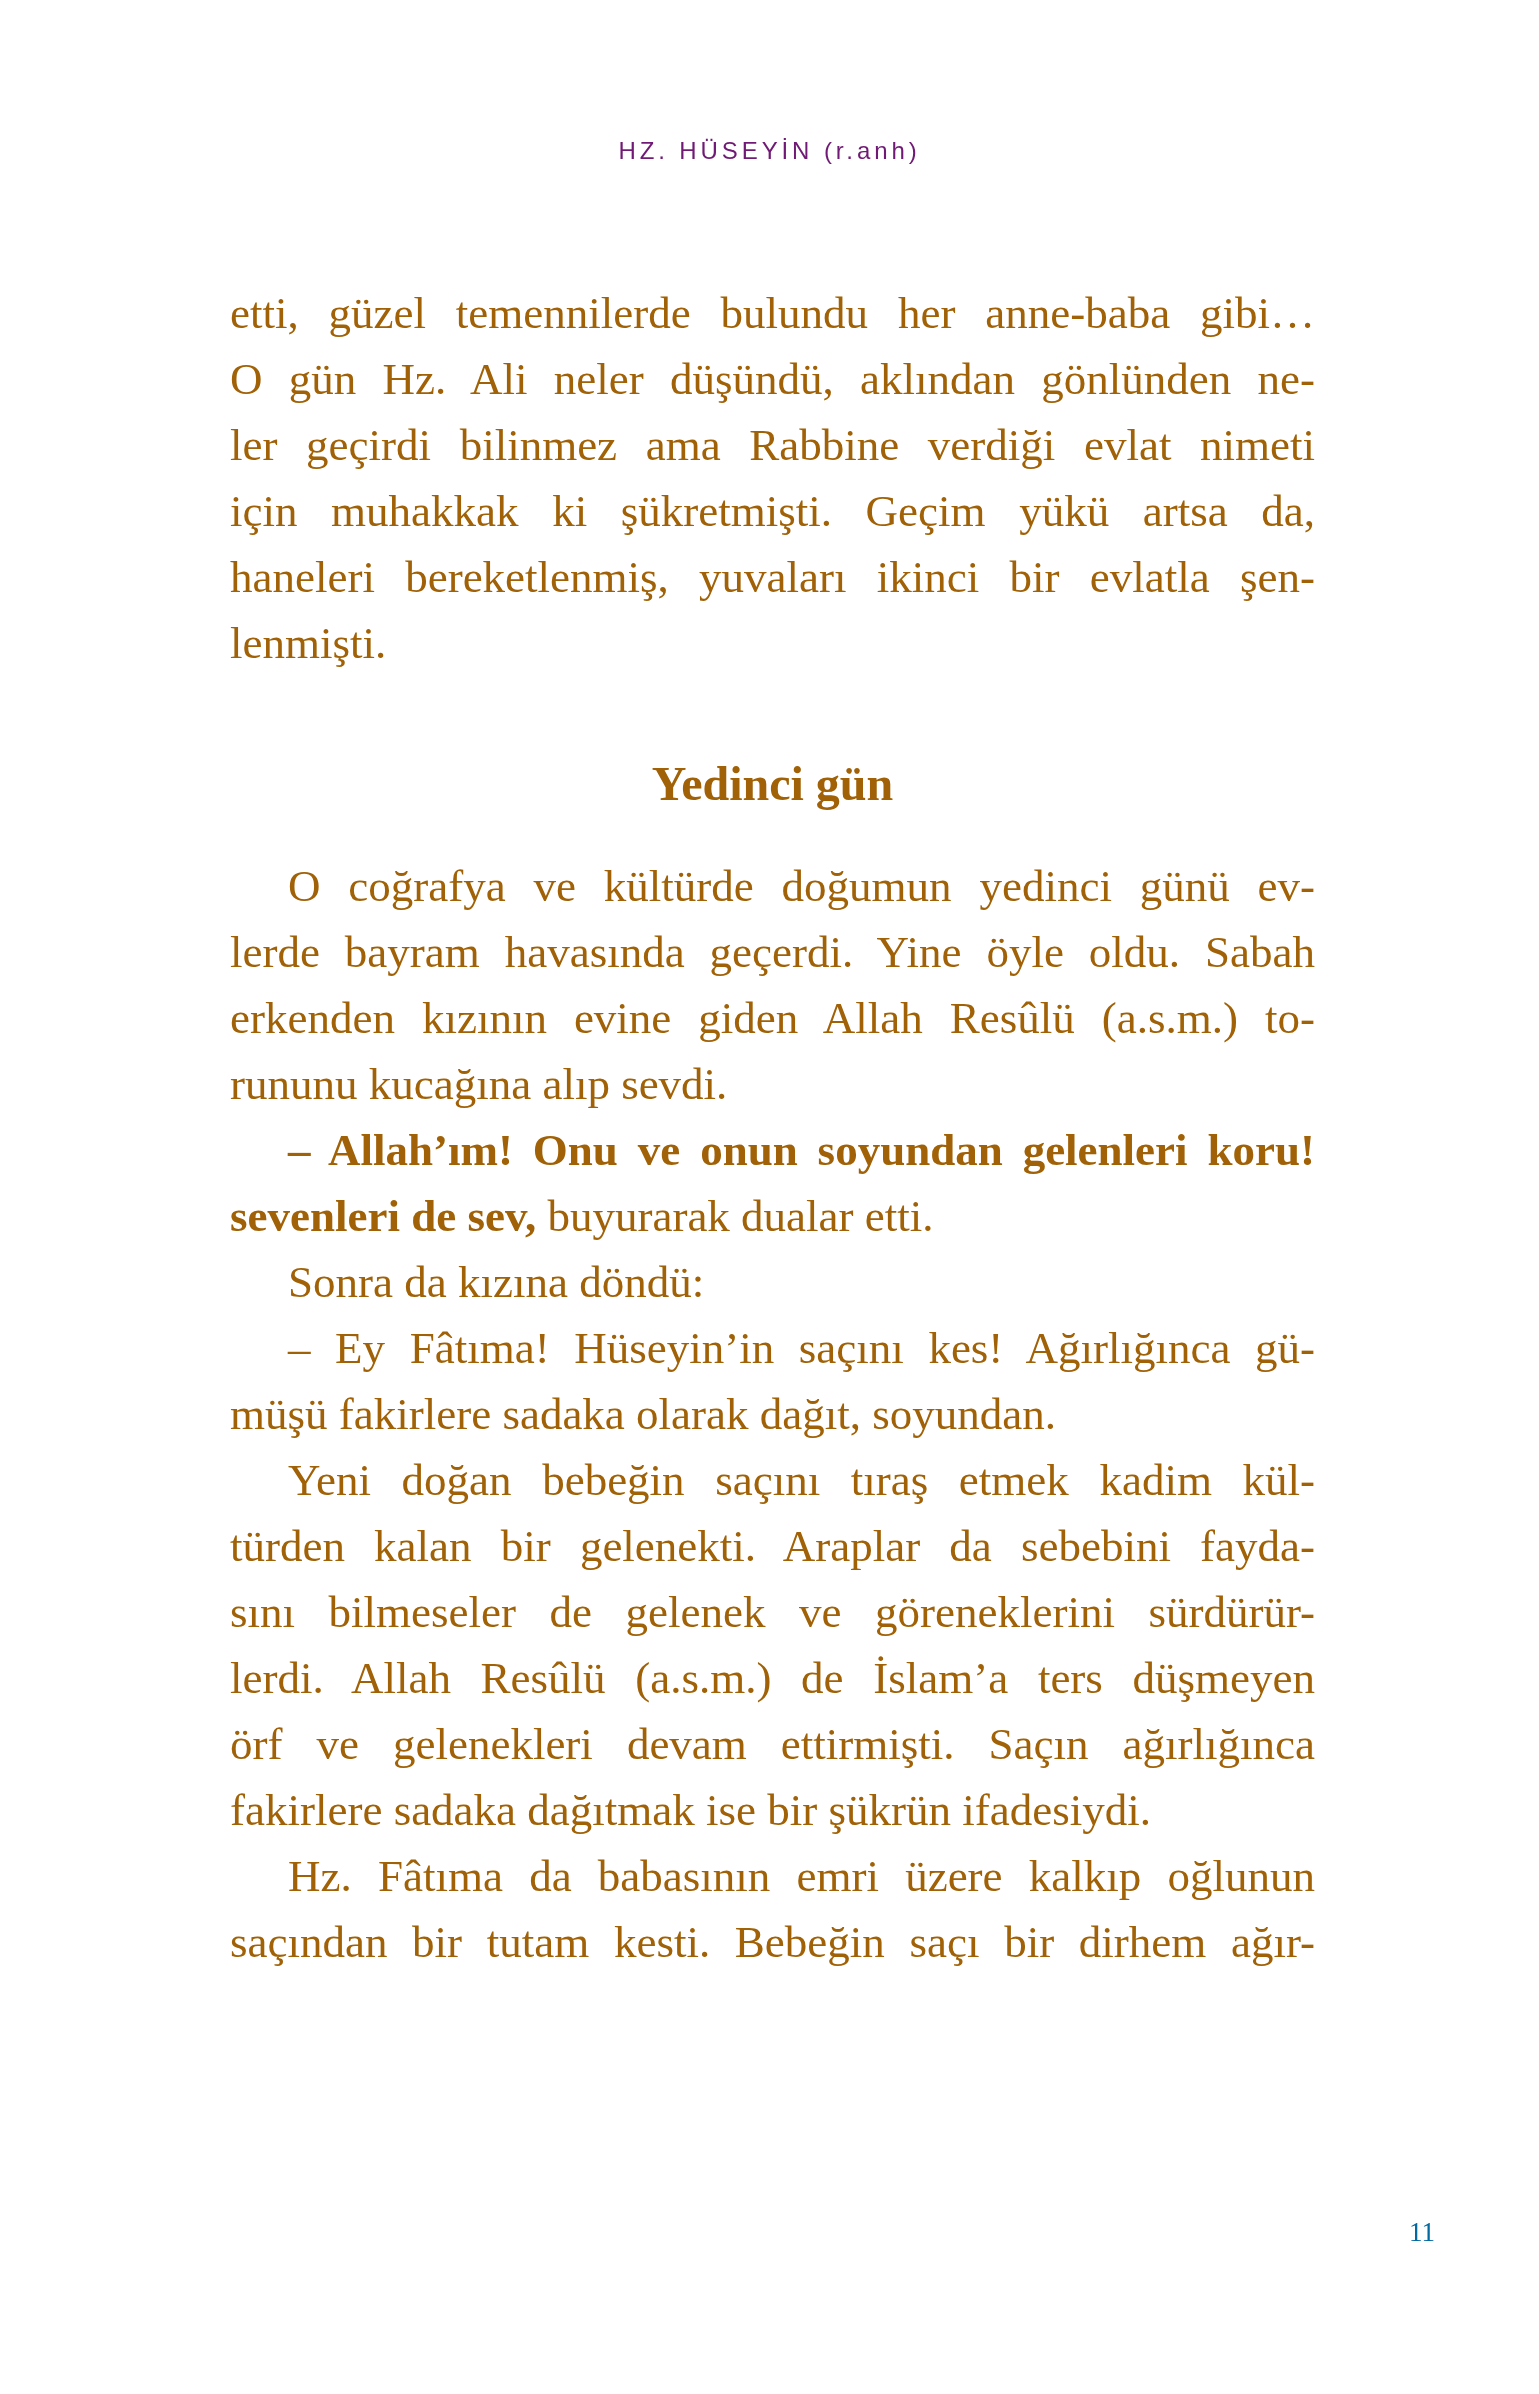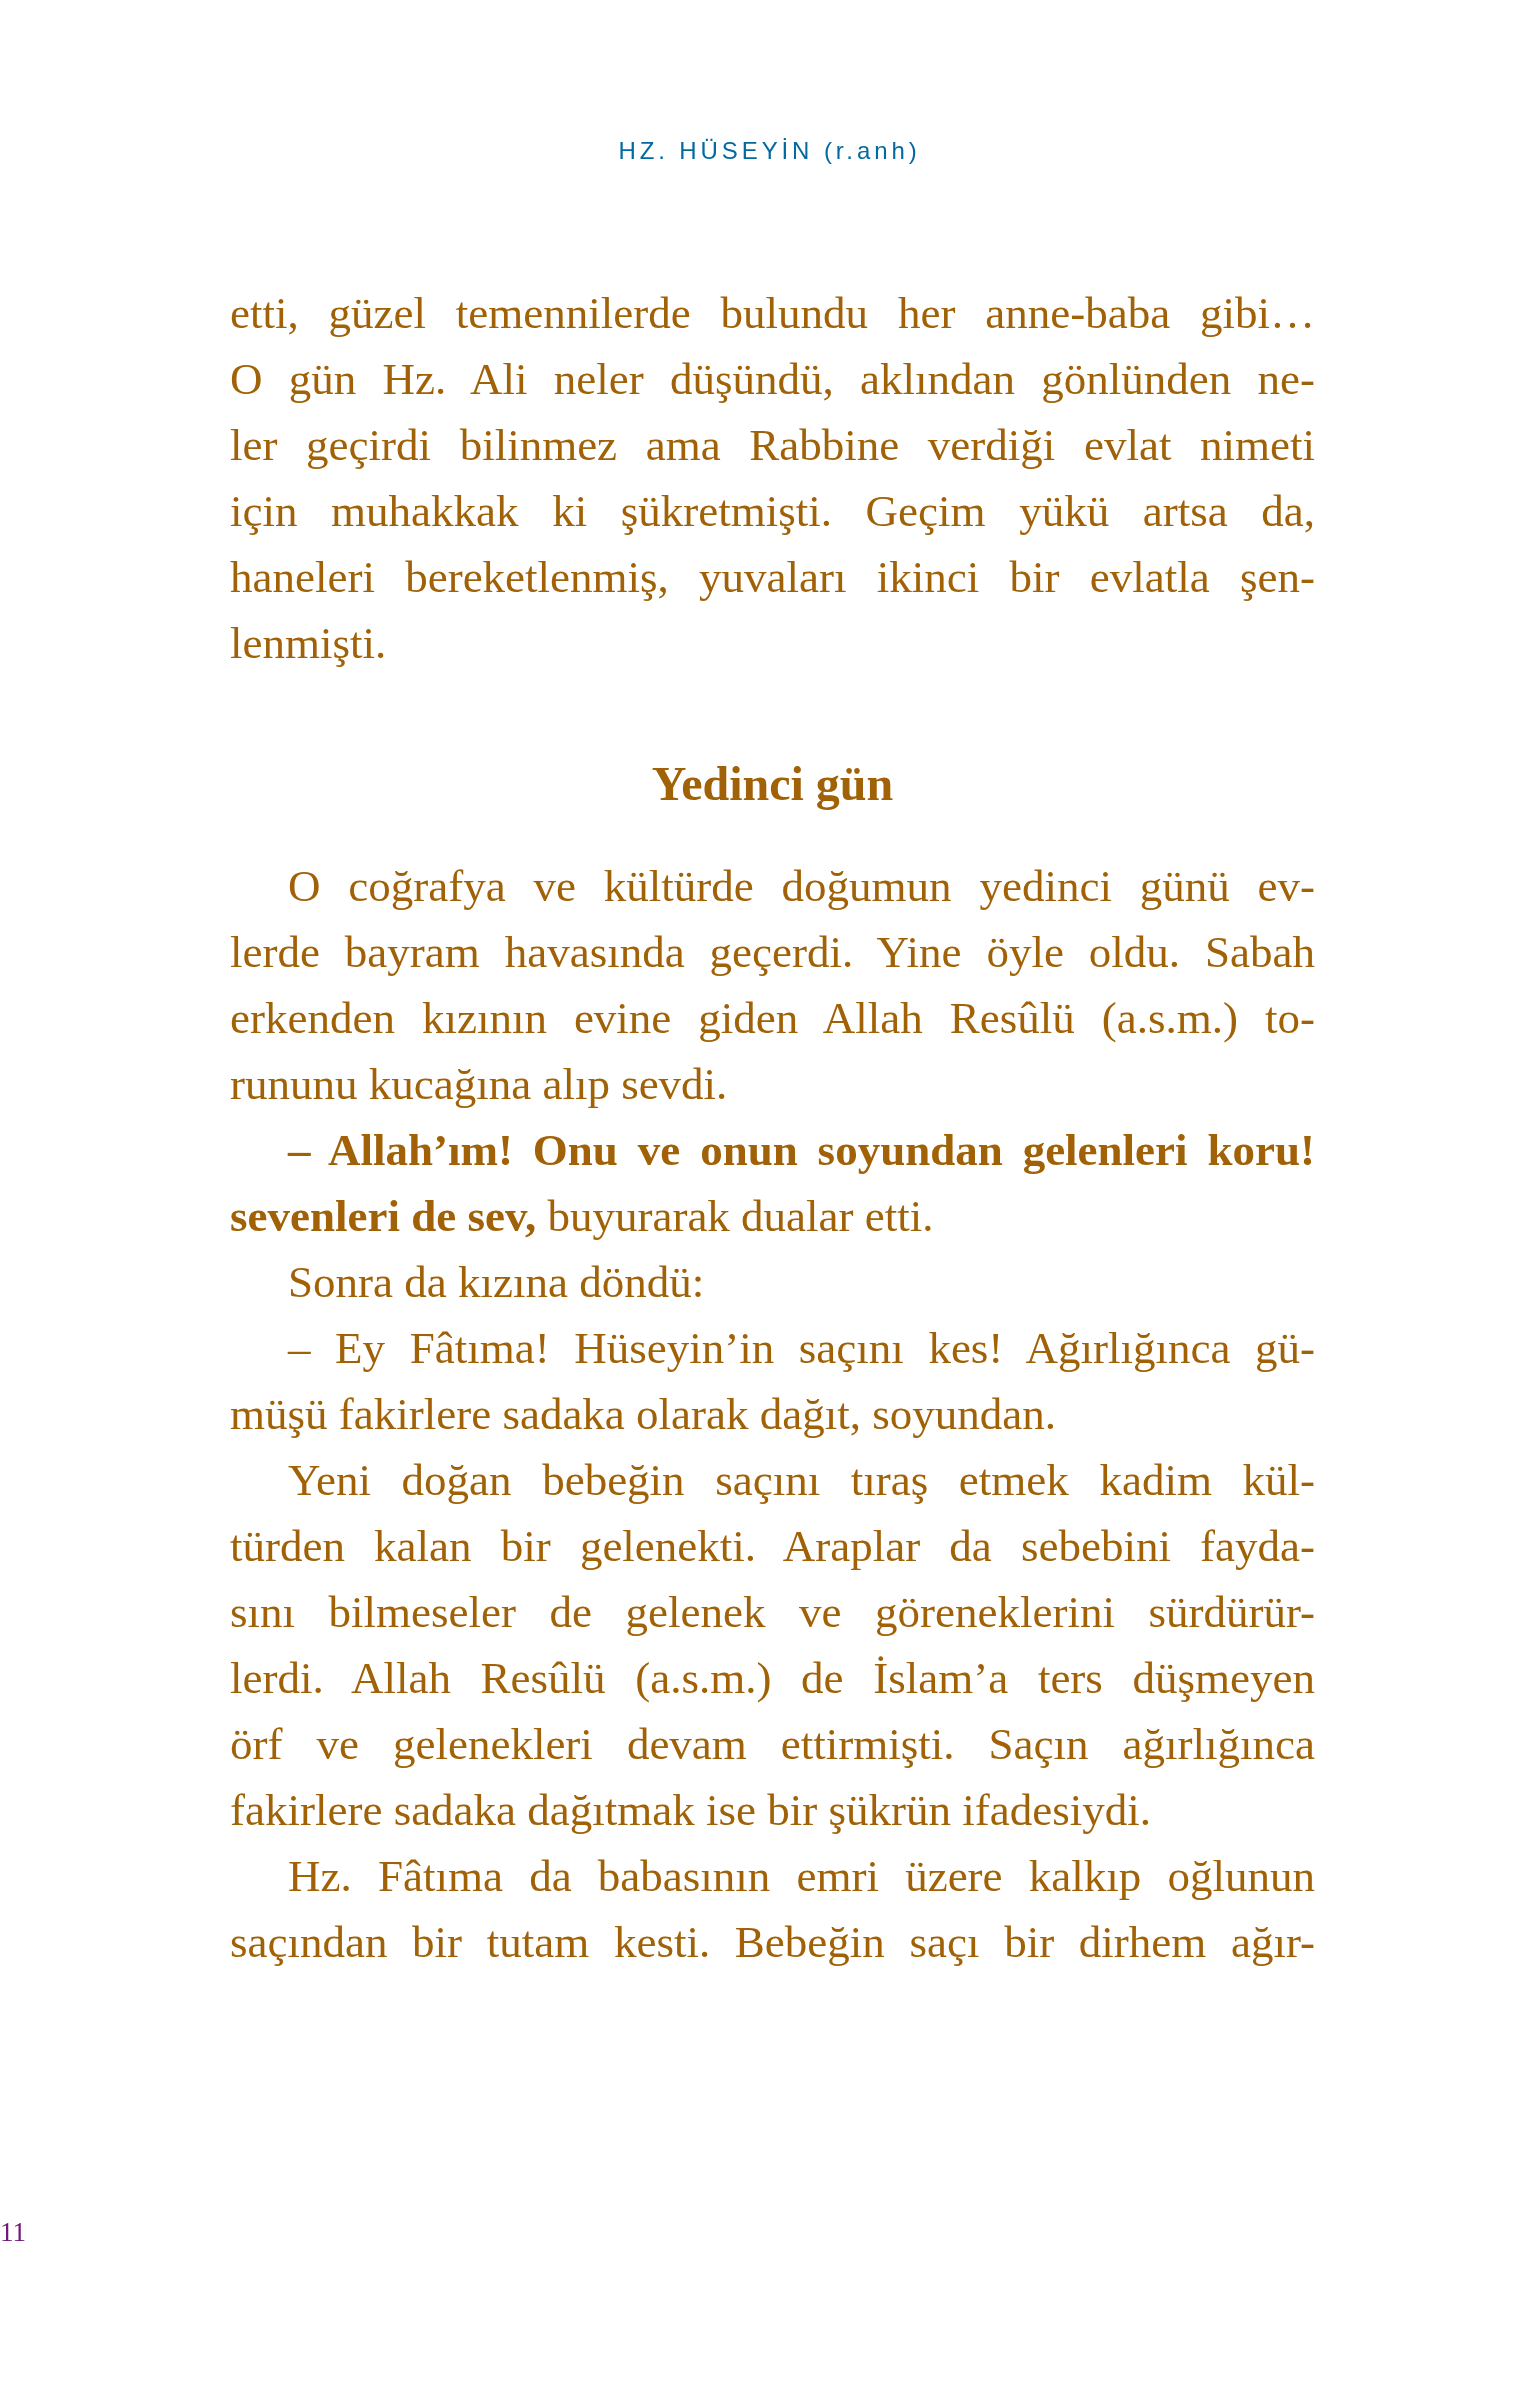--- a/index.html
+++ b/index.html
@@ -16,21 +16,21 @@
     }
     .running-head {
       position: absolute;
       top: 137px;
       left: 0;
       width: 1539px;
       text-align: center;
       font-family: "Liberation Sans", sans-serif;
       font-size: 24px;
       letter-spacing: 3.9px;
-      color: #0369a1;
+      color: #701a75;
     }
     .column {
       position: absolute;
       left: 230px;
       top: 280px;
       width: 1085px;
       font-family: "Liberation Serif", serif;
       font-size: 45px;
       line-height: 66px;
       color: #a16207;
@@ -59,24 +59,24 @@
       height: 66px;
       line-height: 66px;
       margin-top: 75px;
       margin-bottom: 36px;
     }
     .page-number {
       position: absolute;
       top: 2217px;
       left: 0;
       width: 1435px;
-      text-align: left;
+      text-align: right;
       font-family: "Liberation Serif", serif;
       font-size: 27px;
-      color: #701a75;
+      color: #0369a1;
     }
   </style>
 </head>
 <body>
 
 <div class="running-head">HZ. HÜSEYİN (r.anh)</div>
 
 <div class="column">
 
   <div>

